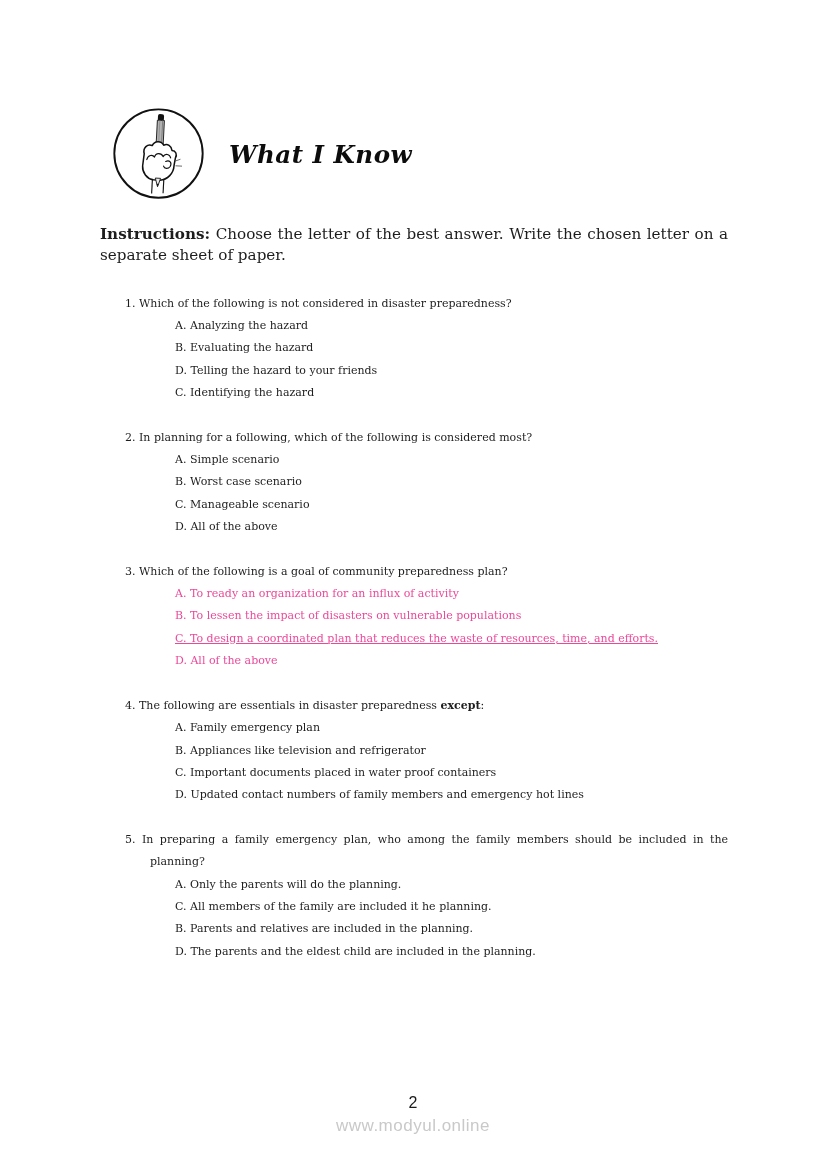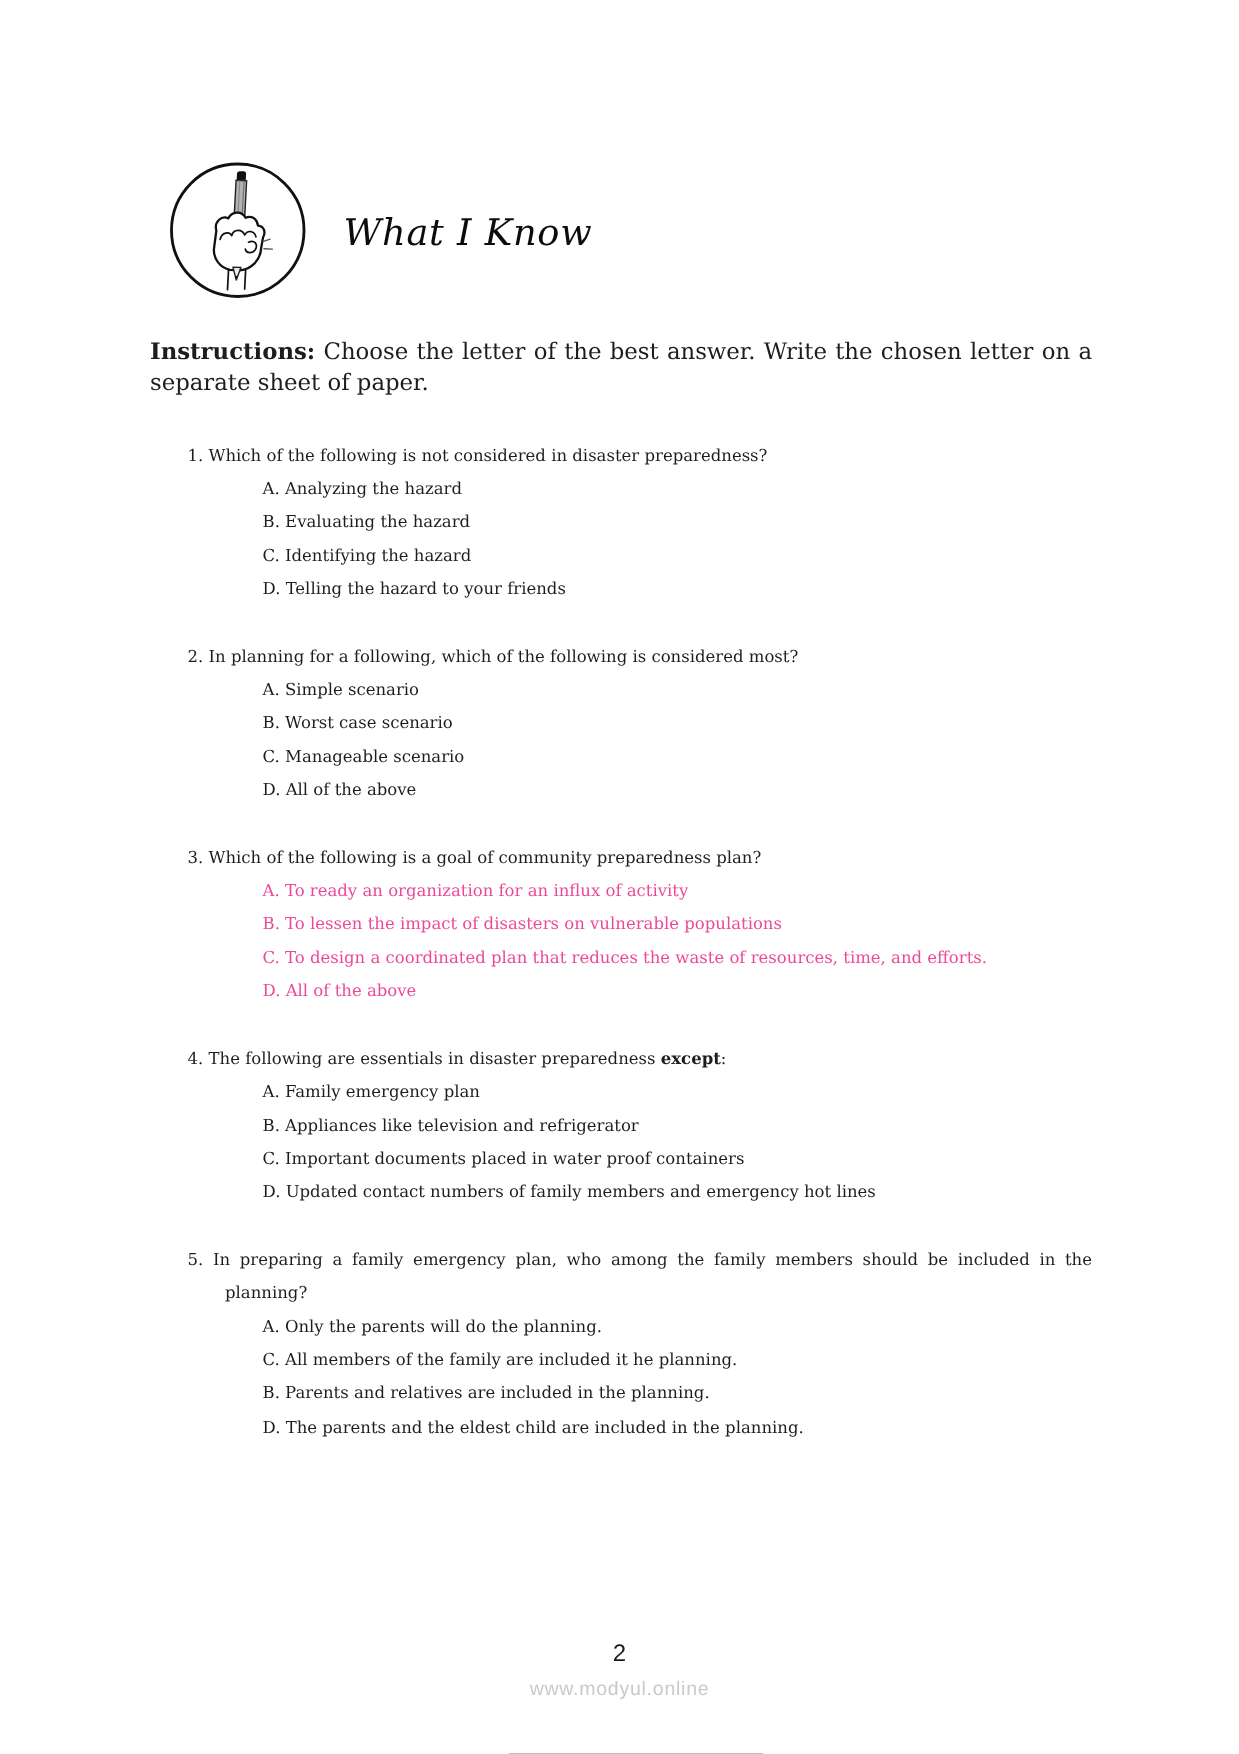--- a/index.html
+++ b/index.html
@@ -19,21 +19,21 @@
     display: flex;
     align-items: center;
     padding-top: 106px;
     padding-left: 110px;
   }
   .icon-wrap { width: 97px; height: 95px; flex: 0 0 auto; }
   .icon-wrap svg { width: 100%; height: 100%; display: block; }
   h1.title {
     font-family: "DejaVu Serif", serif;
     font-style: italic;
-    font-weight: normal;
+    font-weight: bold;
     font-size: 24.5px;
     letter-spacing: 0.5px;
     color: #0c0c0c;
     margin-left: 22px;
     margin-top: 2px;
   }
   
   .instructions {
     width: 628px;
     margin: 23px 0 4px 100px;
@@ -54,32 +54,32 @@
     text-indent: -25px;
     text-align: justify;
   }
   .q-text b { font-weight: bold; }
   .option {
     margin-left: 50px;
     padding-left: 20px;
     text-indent: -20px;
   }
   .question.muted-options .option { color: #ec4899; }
-  .option.wrap-575 { max-width: 575px; }
+  .option.wrap-575 { max-width: 575px; text-decoration: underline; }
   .option.wrap-500 { max-width: 500px; }
   
   .footer {
     position: absolute;
     left: 0; right: 0;
     top: 1092px;
     text-align: center;
     font-family: "Liberation Sans", sans-serif;
   }
   .page-number { font-size: 16px; color: #1a1a1a; line-height: 22px; }
-  .watermark { font-size: 13px; color: #c9c9c9; letter-spacing: 0.5px; line-height: 24px; }
+  .watermark { font-size: 17px; color: #c9c9c9; letter-spacing: 0.5px; line-height: 24px; }
 </style>
 </head>
 <body>
 
 <div class="page">
 
   <div class="header">
     <div class="icon-wrap">
       <svg viewBox="0 0 100 100" xmlns="http://www.w3.org/2000/svg">
         <circle cx="50" cy="50" r="46.5" fill="#ffffff" stroke="#111" stroke-width="2"></circle>
@@ -104,22 +104,22 @@
   <p class="instructions"><b>Instructions:</b>
     <span>Choose the letter of the best answer. Write the chosen letter on a separate sheet of paper.</span></p>
 
   <div class="questions">
 
     <section class="question">
       <p class="q-text"><span>1.</span>
         <span>Which of the following is not considered in disaster preparedness?</span><b></b><span></span></p>
       <p class="option">A. Analyzing the hazard</p>
       <p class="option">B. Evaluating the hazard</p>
+      <p class="option">D. Telling the hazard to your friends</p>
       <p class="option">C. Identifying the hazard</p>
-      <p class="option">D. Telling the hazard to your friends</p>
     </section>
 
     <section class="question">
       <p class="q-text"><span>2.</span>
         <span>In planning for a following, which of the following is considered most?</span><b></b><span></span></p>
       <p class="option">A. Simple scenario</p>
       <p class="option">B. Worst case scenario</p>
       <p class="option">C. Manageable scenario</p>
       <p class="option">D. All of the above</p>
     </section>

